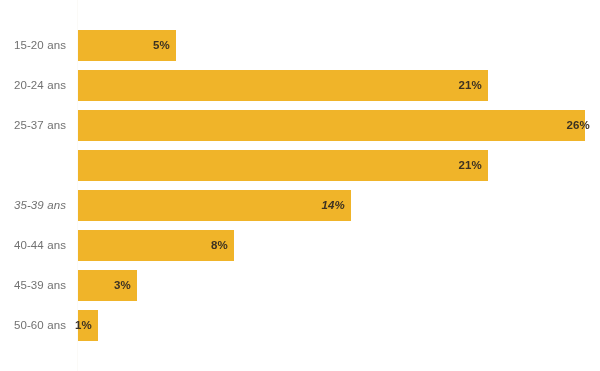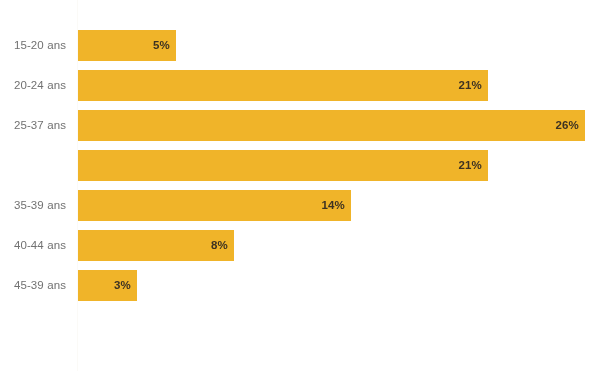--- a/index.html
+++ b/index.html
@@ -96,46 +96,53 @@
       </div>
       <div class="bar-row" style="top: 70px; padding-left: 39px;">
         <div class="cat-label">20-24 ans</div>
         <div class="bar-track" style="width: 410px;">
           <div class="bar" style="width: 410px; background: rgb(240, 180, 41);"></div>
           <div class="bar-value" style="right: 6px; color: rgb(61, 50, 34);">21%</div>
         </div>
       </div>
       <div class="bar-row" style="top: 110px;">
         <div class="cat-label">25-37 ans</div>
-        <div class="bar-track" style="width: 507px;">
+        <div class="bar-track" style="width: 507px; padding-left: 11px;">
           <div class="bar" style="width: 507px; background: rgb(240, 180, 41);"></div>
           <div class="bar-value" style="right: 6px; color: rgb(61, 50, 34);">26%</div>
         </div>
       </div>
       <div class="bar-row" style="top: 150px;">
         <div class="bar-track" style="width: 410px;">
           <div class="bar" style="width: 410px; background: rgb(240, 180, 41);"></div>
           <div class="bar-value" style="right: 6px; color: rgb(61, 50, 34);">21%</div>
         </div>
       </div>
-      <div class="bar-row" style="top: 190px;">
+      <div class="bar-row" style="top: 190px; font-style: italic;">
         <div class="cat-label">35-39 ans</div>
         <div class="bar-track" style="width: 273px;">
           <div class="bar" style="width: 273px; background: rgb(240, 180, 41);"></div>
           <div class="bar-value" style="right: 6px; color: rgb(61, 50, 34);">14%</div>
         </div>
       </div>
       <div class="bar-row" style="top: 230px;">
         <div class="cat-label">40-44 ans</div>
         <div class="bar-track" style="width: 156px;">
           <div class="bar" style="width: 156px; background: rgb(240, 180, 41);"></div>
           <div class="bar-value" style="right: 6px; color: rgb(61, 50, 34);">8%</div>
         </div>
       </div>
       <div class="bar-row" style="top: 270px;">
         <div class="cat-label">45-39 ans</div>
         <div class="bar-track" style="width: 59px;">
           <div class="bar" style="width: 59px; background: rgb(240, 180, 41);"></div>
           <div class="bar-value" style="right: 6px; color: rgb(61, 50, 34);">3%</div>
         </div>
       </div>
+      <div class="bar-row" style="top: 310px;">
+        <div class="cat-label">50-60 ans</div>
+        <div class="bar-track" style="width: 20px;">
+          <div class="bar" style="width: 20px; background: rgb(240, 180, 41);"></div>
+          <div class="bar-value" style="right: 6px; color: rgb(61, 50, 34);">1%</div>
+        </div>
+      </div>
     </div>
 </div>
 
 </body></html>

